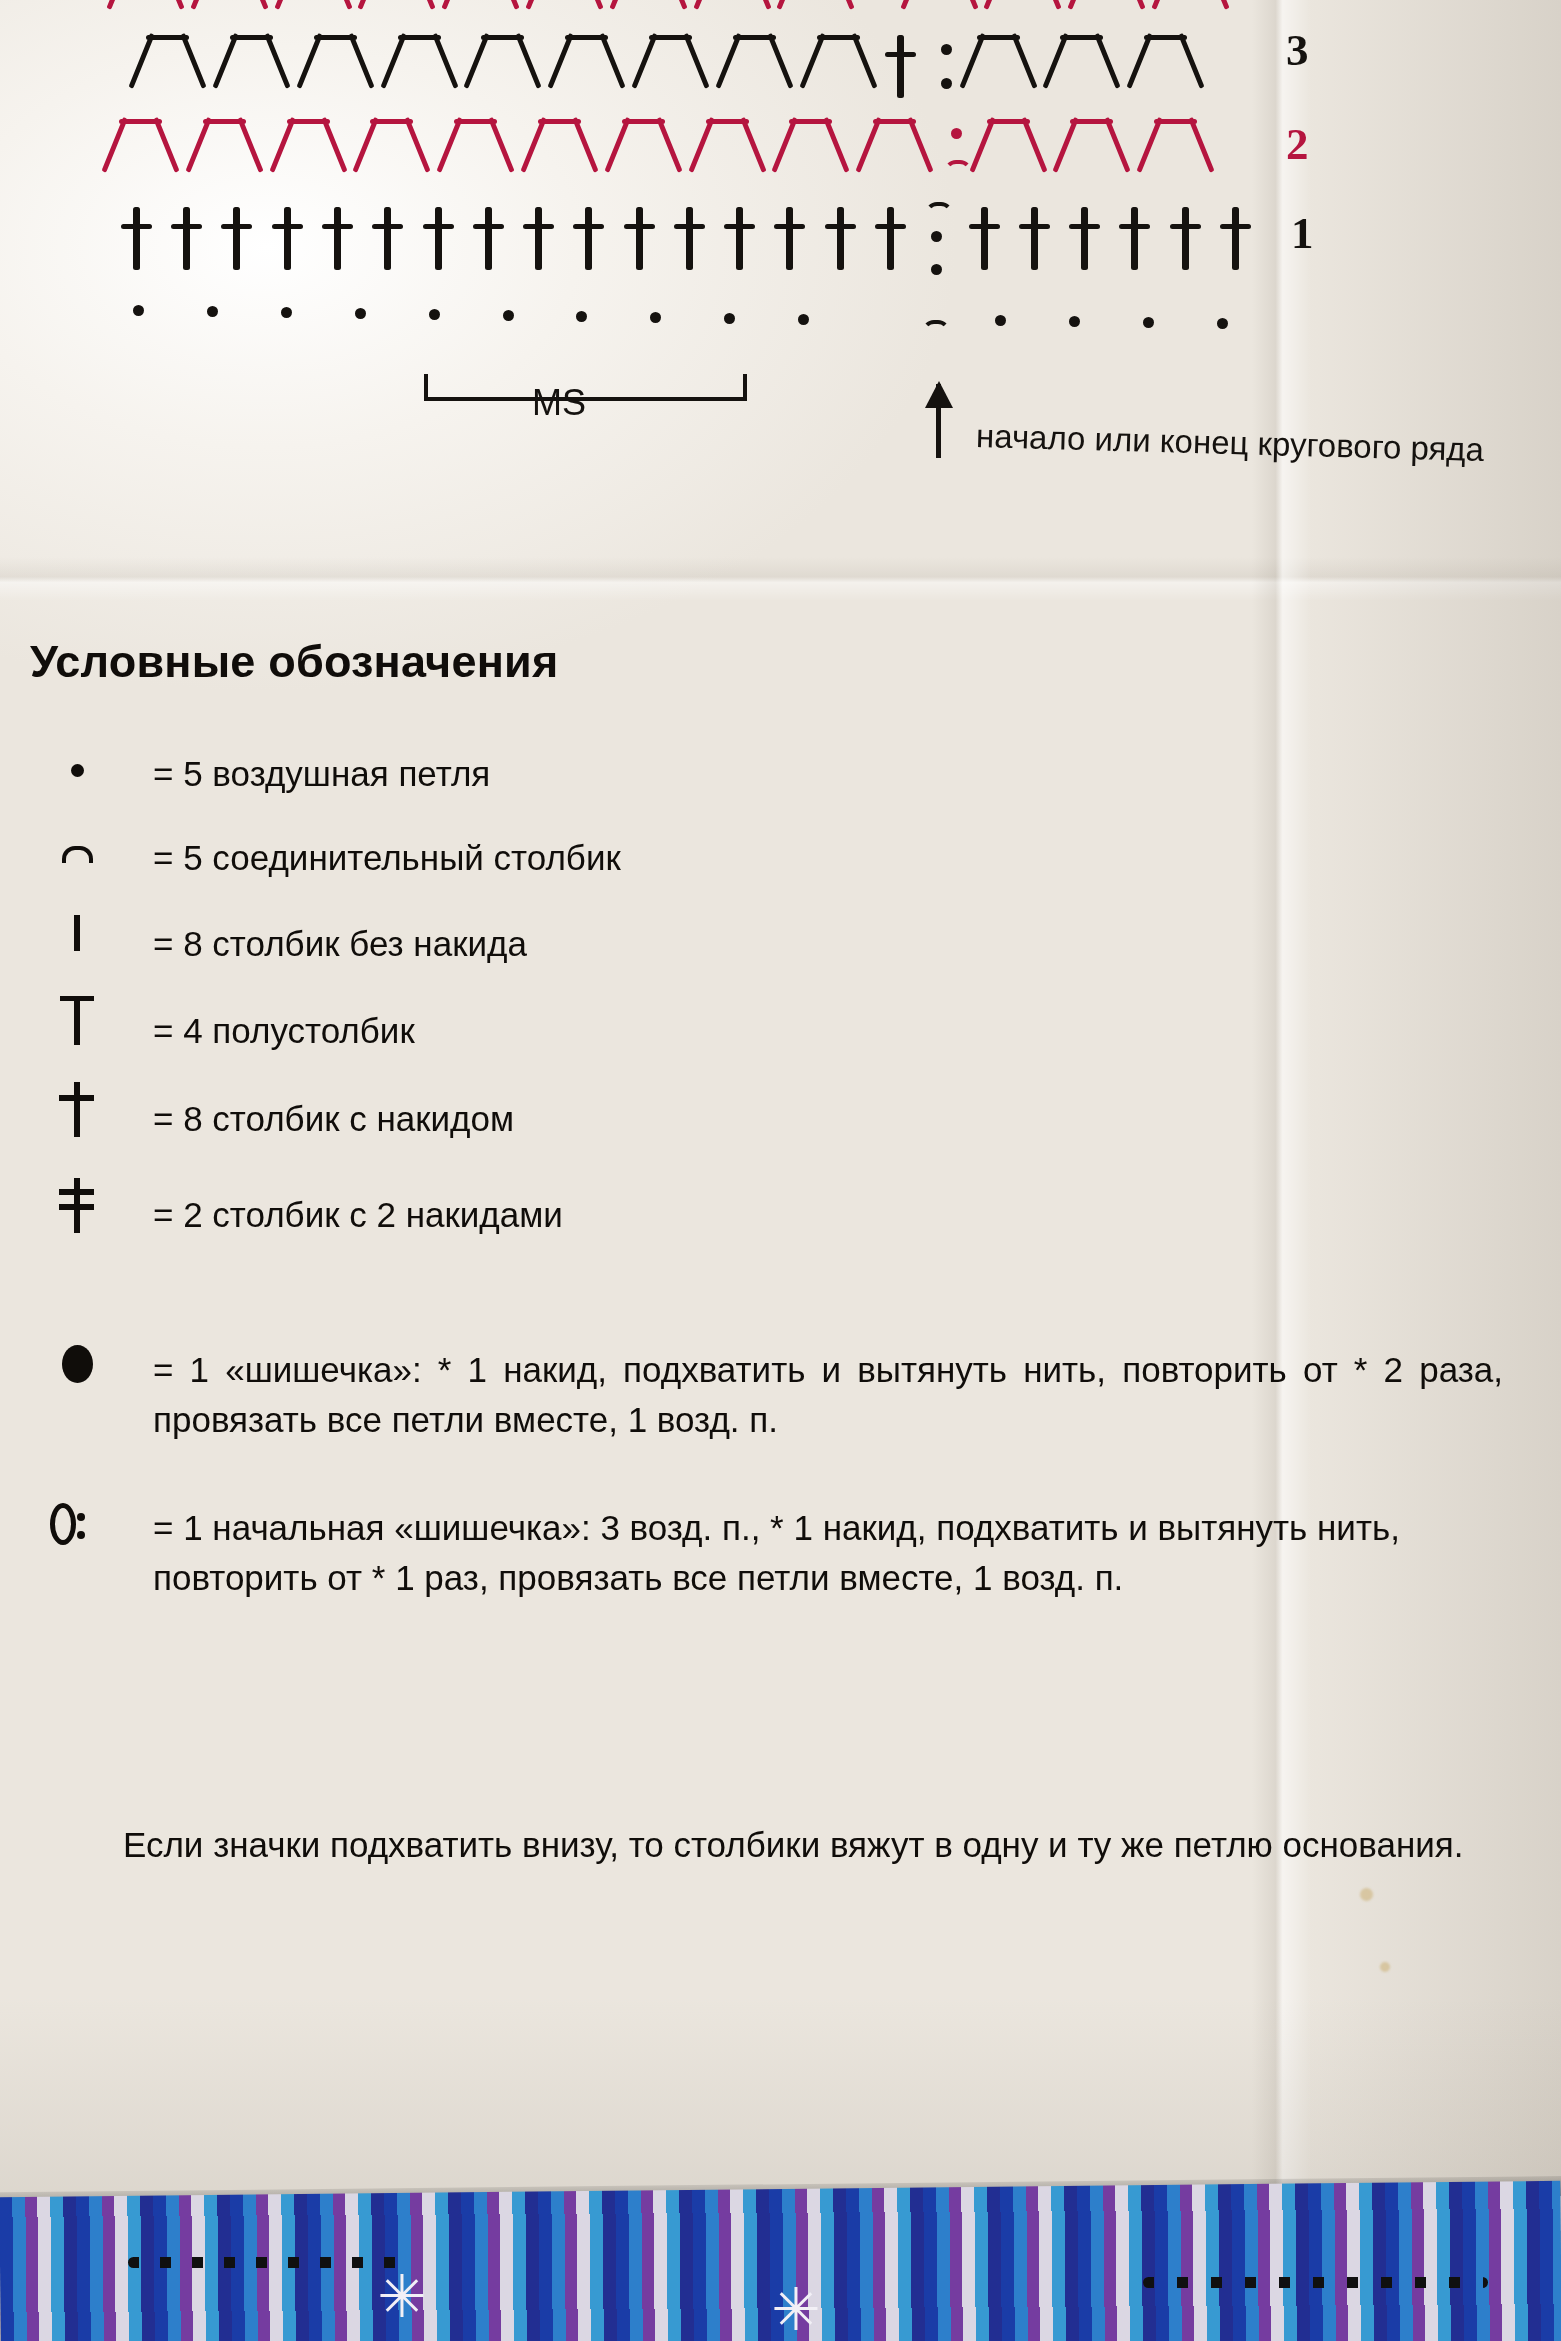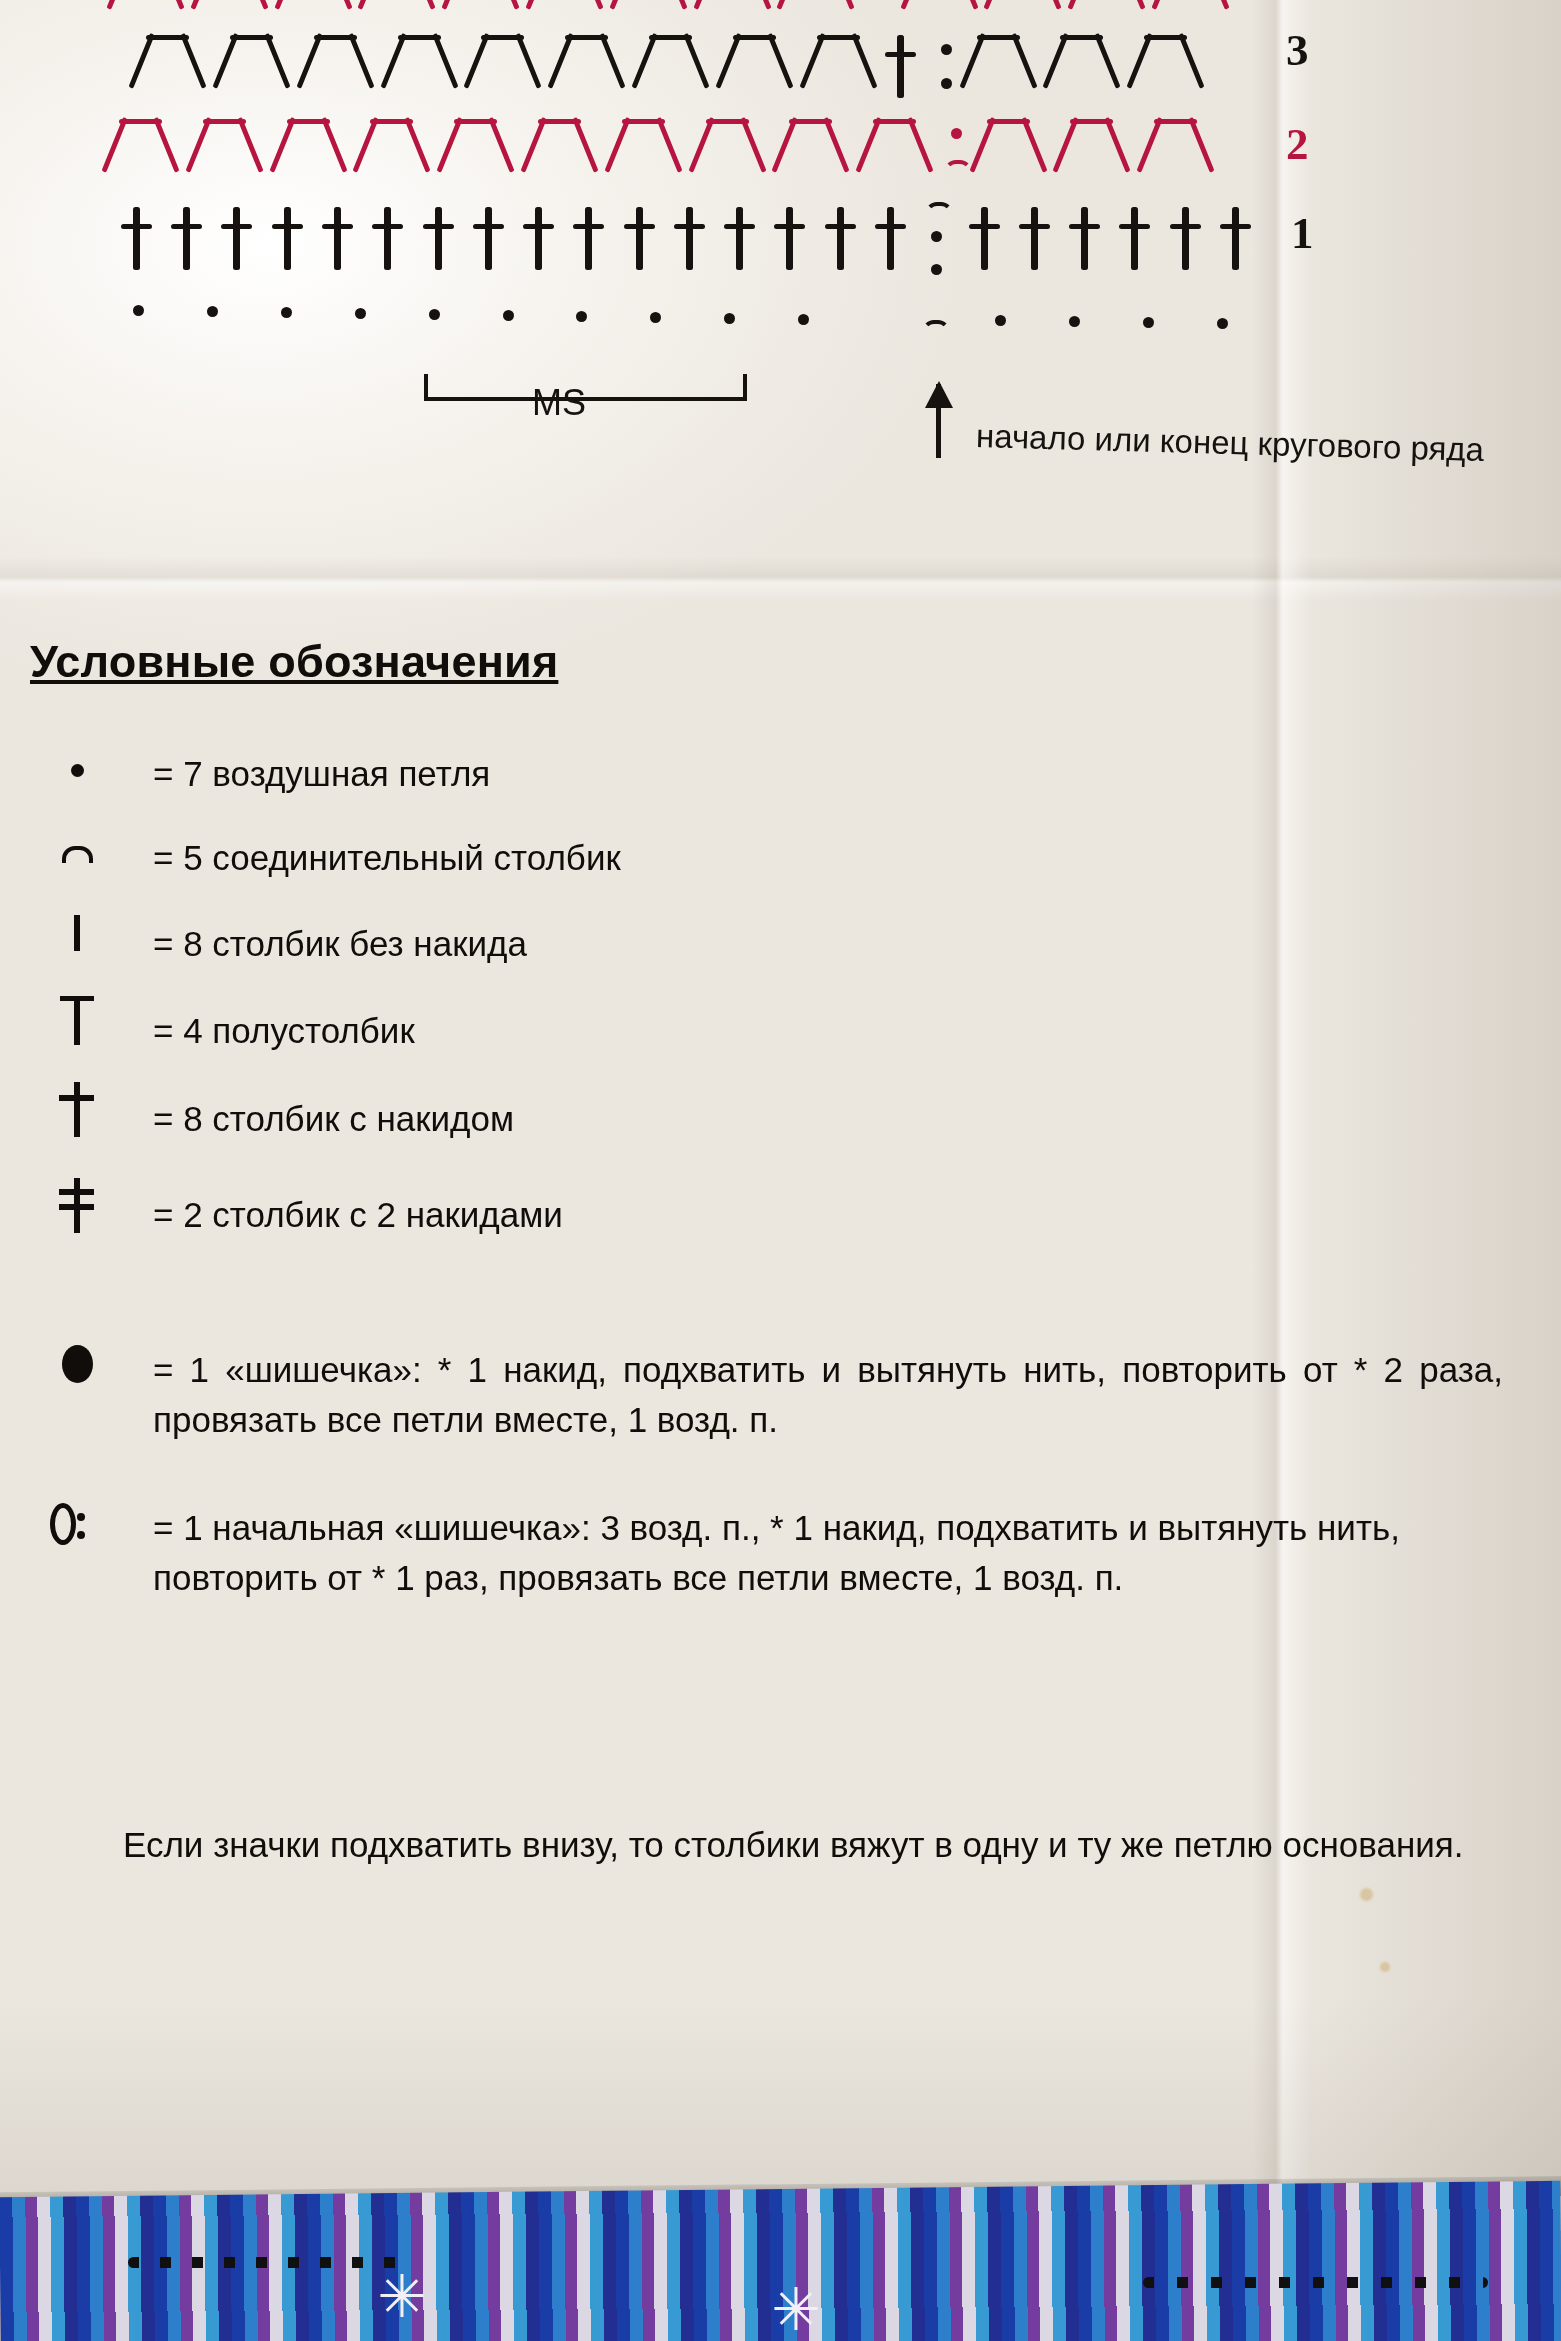--- a/index.html
+++ b/index.html
@@ -240,21 +240,20 @@
 
   
   .legend-title {
     position: absolute;
     left: 30px;
     top: 636px;
     font-size: 45px;
     font-weight: bold;
     color: #100d0a;
     letter-spacing: 0.2px;
-    text-decoration: underline;
   }
   .leg-row {
     position: absolute;
     left: 30px;
     width: 1459px;
   }
   .leg-sym {
     position: absolute;
     left: 10px;
     width: 74px;
@@ -603,21 +602,21 @@
     <div class="ms-label" style="left:473px; top:402px;">MS</div>
 
     <div class="arrow-up" style="left:877px; top:404px;"></div>
     <div class="caption-arrow" style="left:917px; top:444px;">начало или конец кругового ряда</div>
   </div>
 
   <div class="legend-title">Условные обозначения</div>
 
   <div class="leg-row" style="top:749px;">
     <div class="leg-sym" style="top:15px;"><span class="s-dot"></span></div>
-    <div class="leg-text">= 7 воздушная петля</div>
+    <div class="leg-text">= 5 воздушная петля</div>
   </div>
 
   <div class="leg-row" style="top:833px;">
     <div class="leg-sym" style="top:13px;"><span class="s-slip"></span></div>
     <div class="leg-text">= 5 соединительный столбик</div>
   </div>
 
   <div class="leg-row" style="top:912px;">
     <div class="leg-sym" style="top:3px;"><span class="s-bar"></span></div>
     <div class="leg-text" style="top:7px;">= 8 столбик без накида</div>

